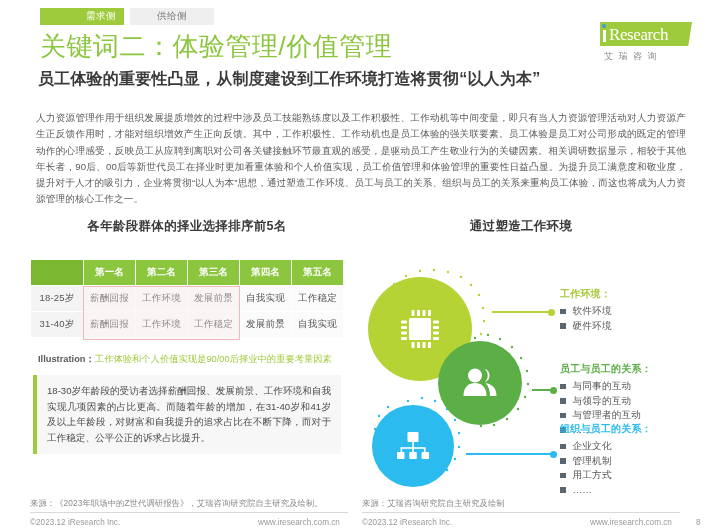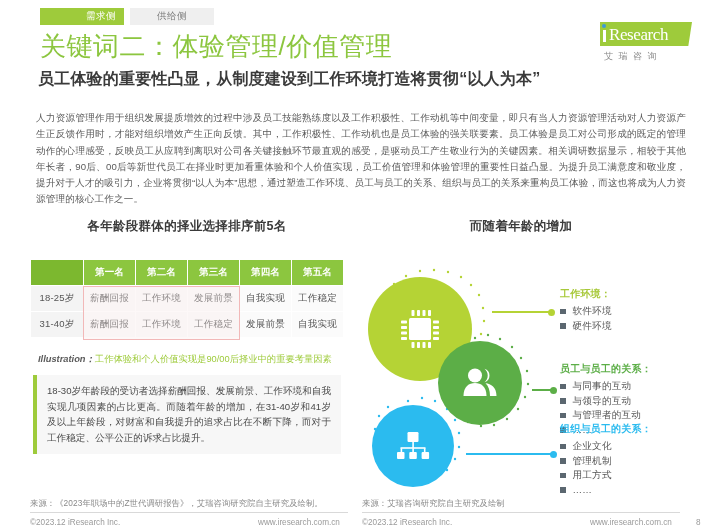--- a/index.html
+++ b/index.html
@@ -158,21 +158,21 @@
 
   
   .illus {
     margin-top: 14px;
     padding-left: 5px;
     font-size: 9.3px;
     line-height: 14px;
     width: 308px;
     margin-left: auto; margin-right: auto;
   }
-  .illus b { color: #5a5a5a; font-weight: bold; font-style: italic; }
+  .illus b { color: #5a5a5a; font-weight: bold; }
   .illus .g { color: #9ECB3B; }
 
   .note-box {
     margin: 9px auto 0 auto;
     width: 308px;
     background: #F7F7F7;
     border-left: 4px solid #9ECB3B;
     padding: 8px 10px 9px 10px;
     font-size: 9.6px;
     line-height: 15.5px;
@@ -313,21 +313,21 @@
     </div>
 
     <div class="illus">
       <b>Illustration：</b><span class="g">工作体验和个人价值实现是90/00后择业中的重要考量因素</span>
     </div>
 
     <div class="note-box">18-30岁年龄段的受访者选择薪酬回报、发展前景、工作环境和自我实现几项因素的占比更高。而随着年龄的增加，在31-40岁和41岁及以上年龄段，对财富和自我提升的追求占比在不断下降，而对于工作稳定、公平公正的诉求占比提升。</div>
   </div>
 
   <div class="panel-right">
-    <div class="panel-title">而随着年龄的增加</div>
+    <div class="panel-title">通过塑造工作环境</div>
 
     <div class="diagram">
 
       <svg class="dots-ring" width="322" height="245" style="left:0;top:0;">
         <g fill="#B5D335">
           <circle cx="60" cy="12" r="1.2"></circle>
             <circle cx="74" cy="11" r="1.2"></circle>
             <circle cx="88" cy="13" r="1.2"></circle>
           <circle cx="46" cy="17" r="1.2"></circle>
             <circle cx="34" cy="25" r="1.2"></circle>

